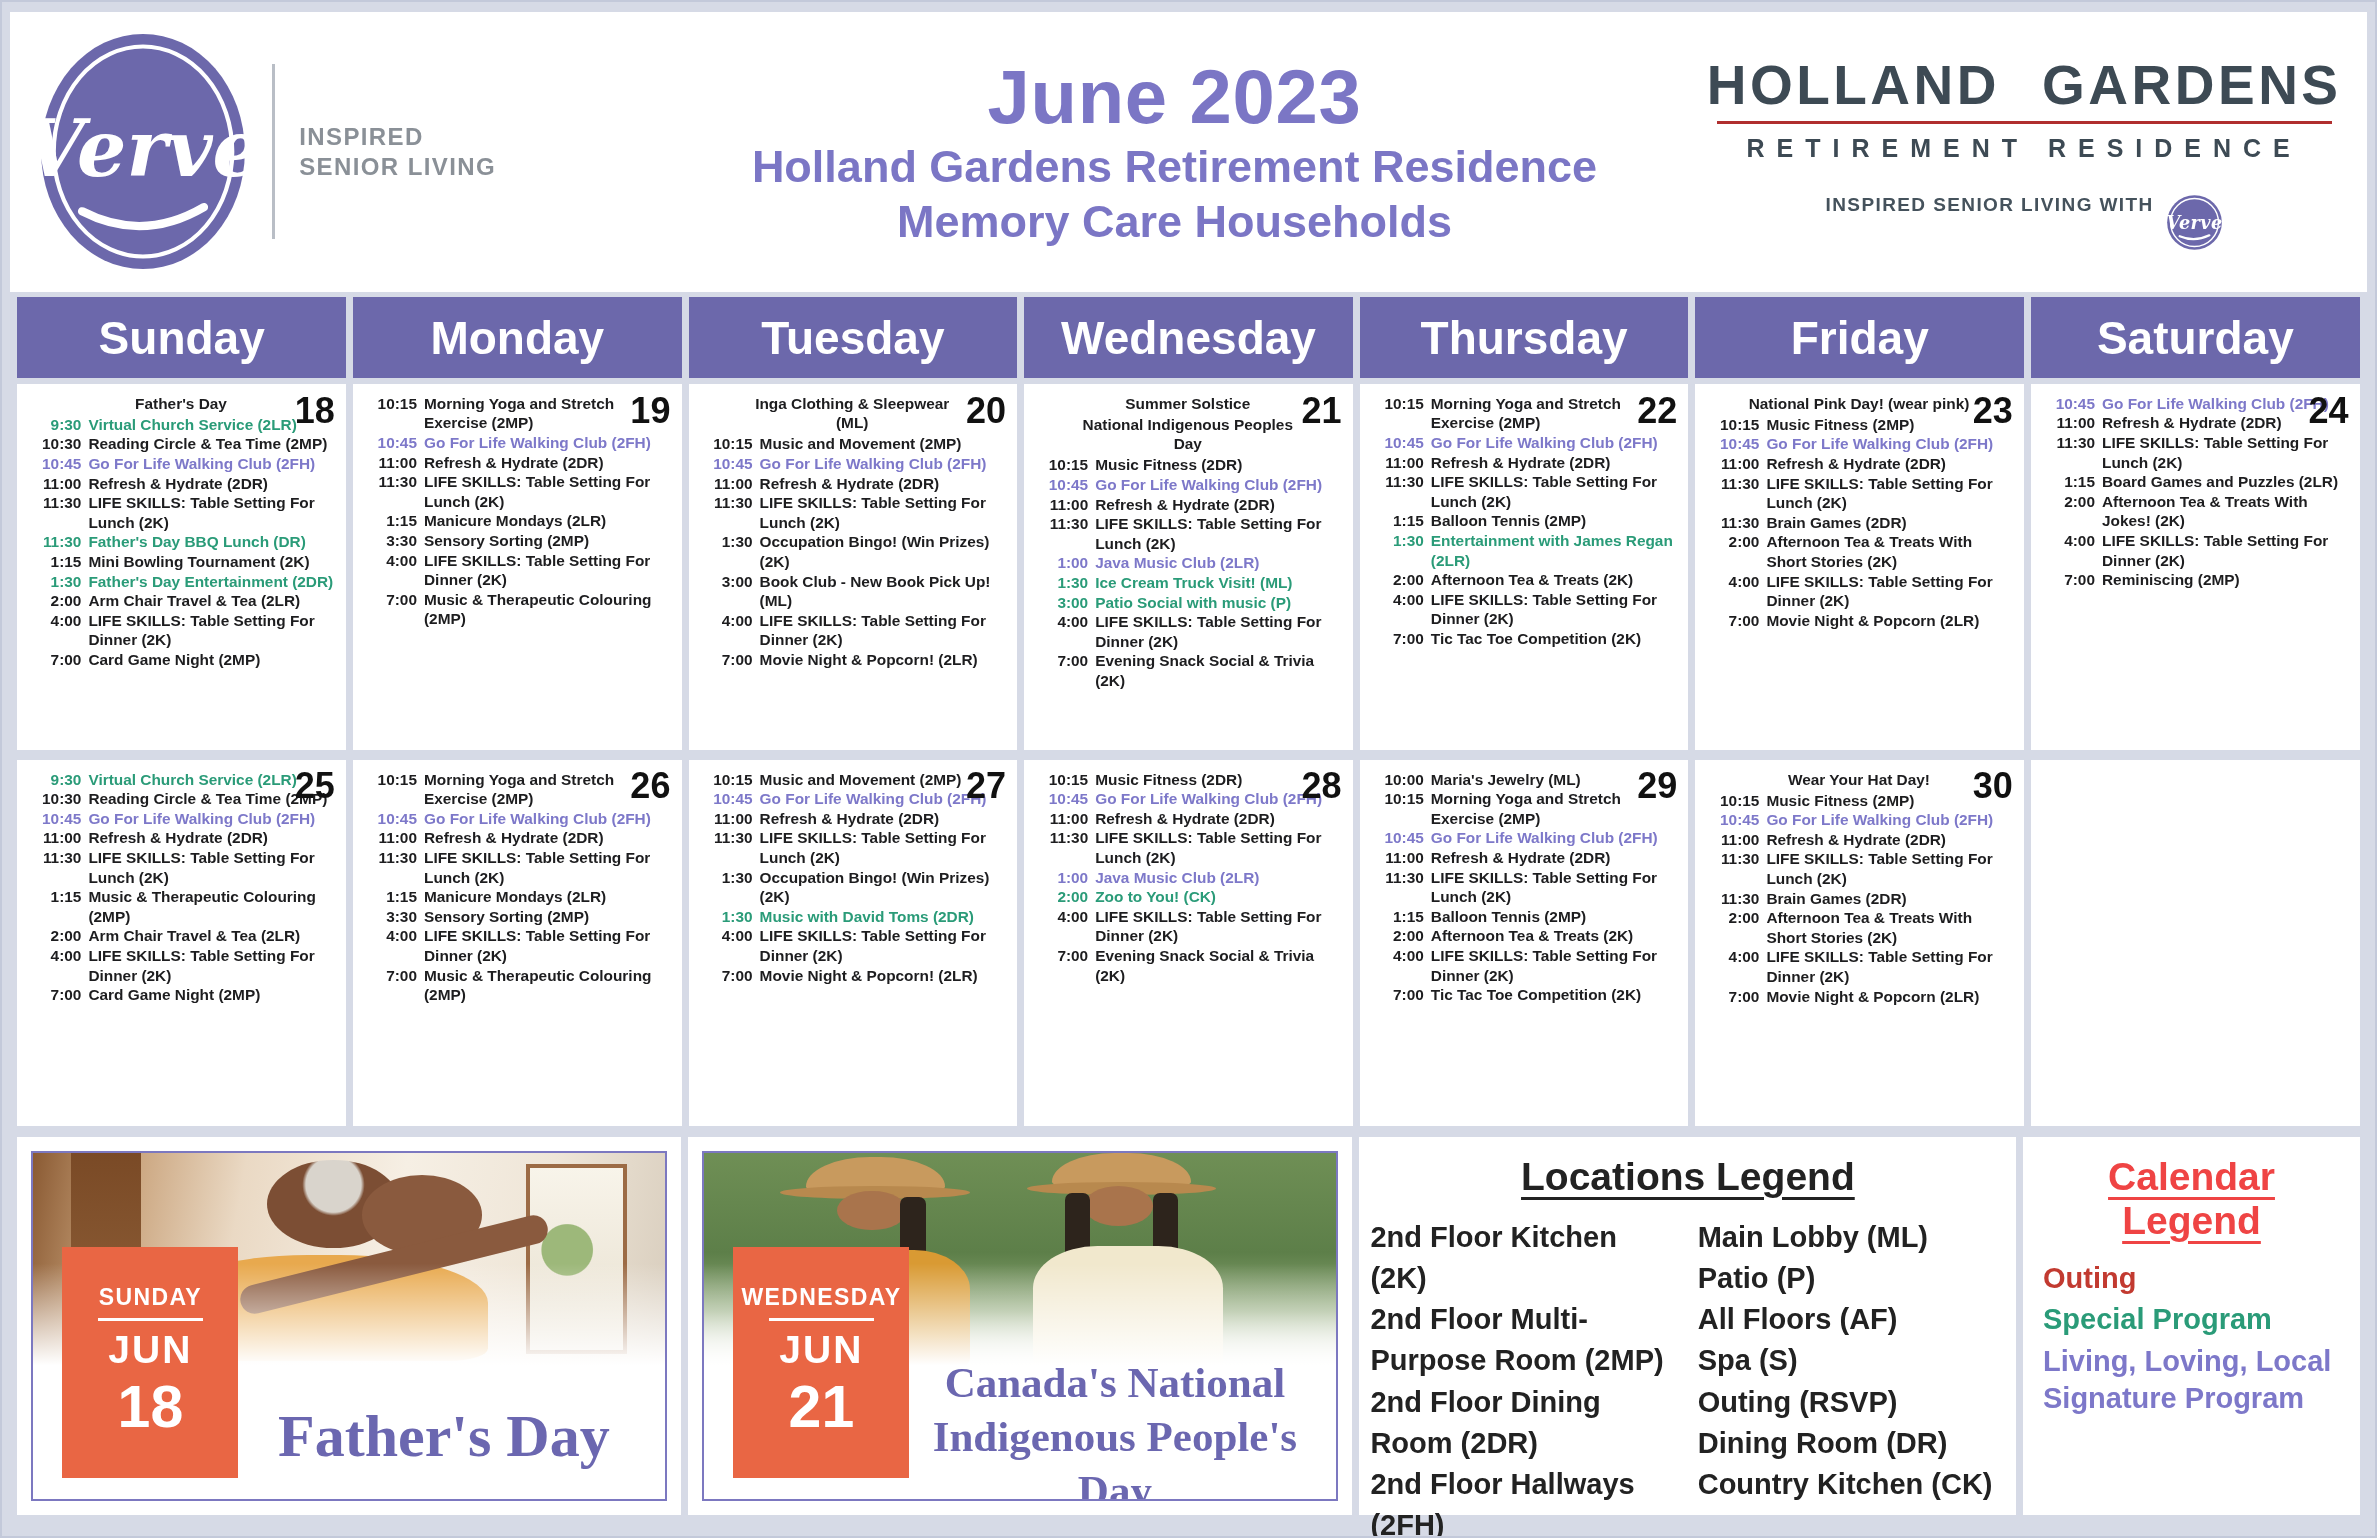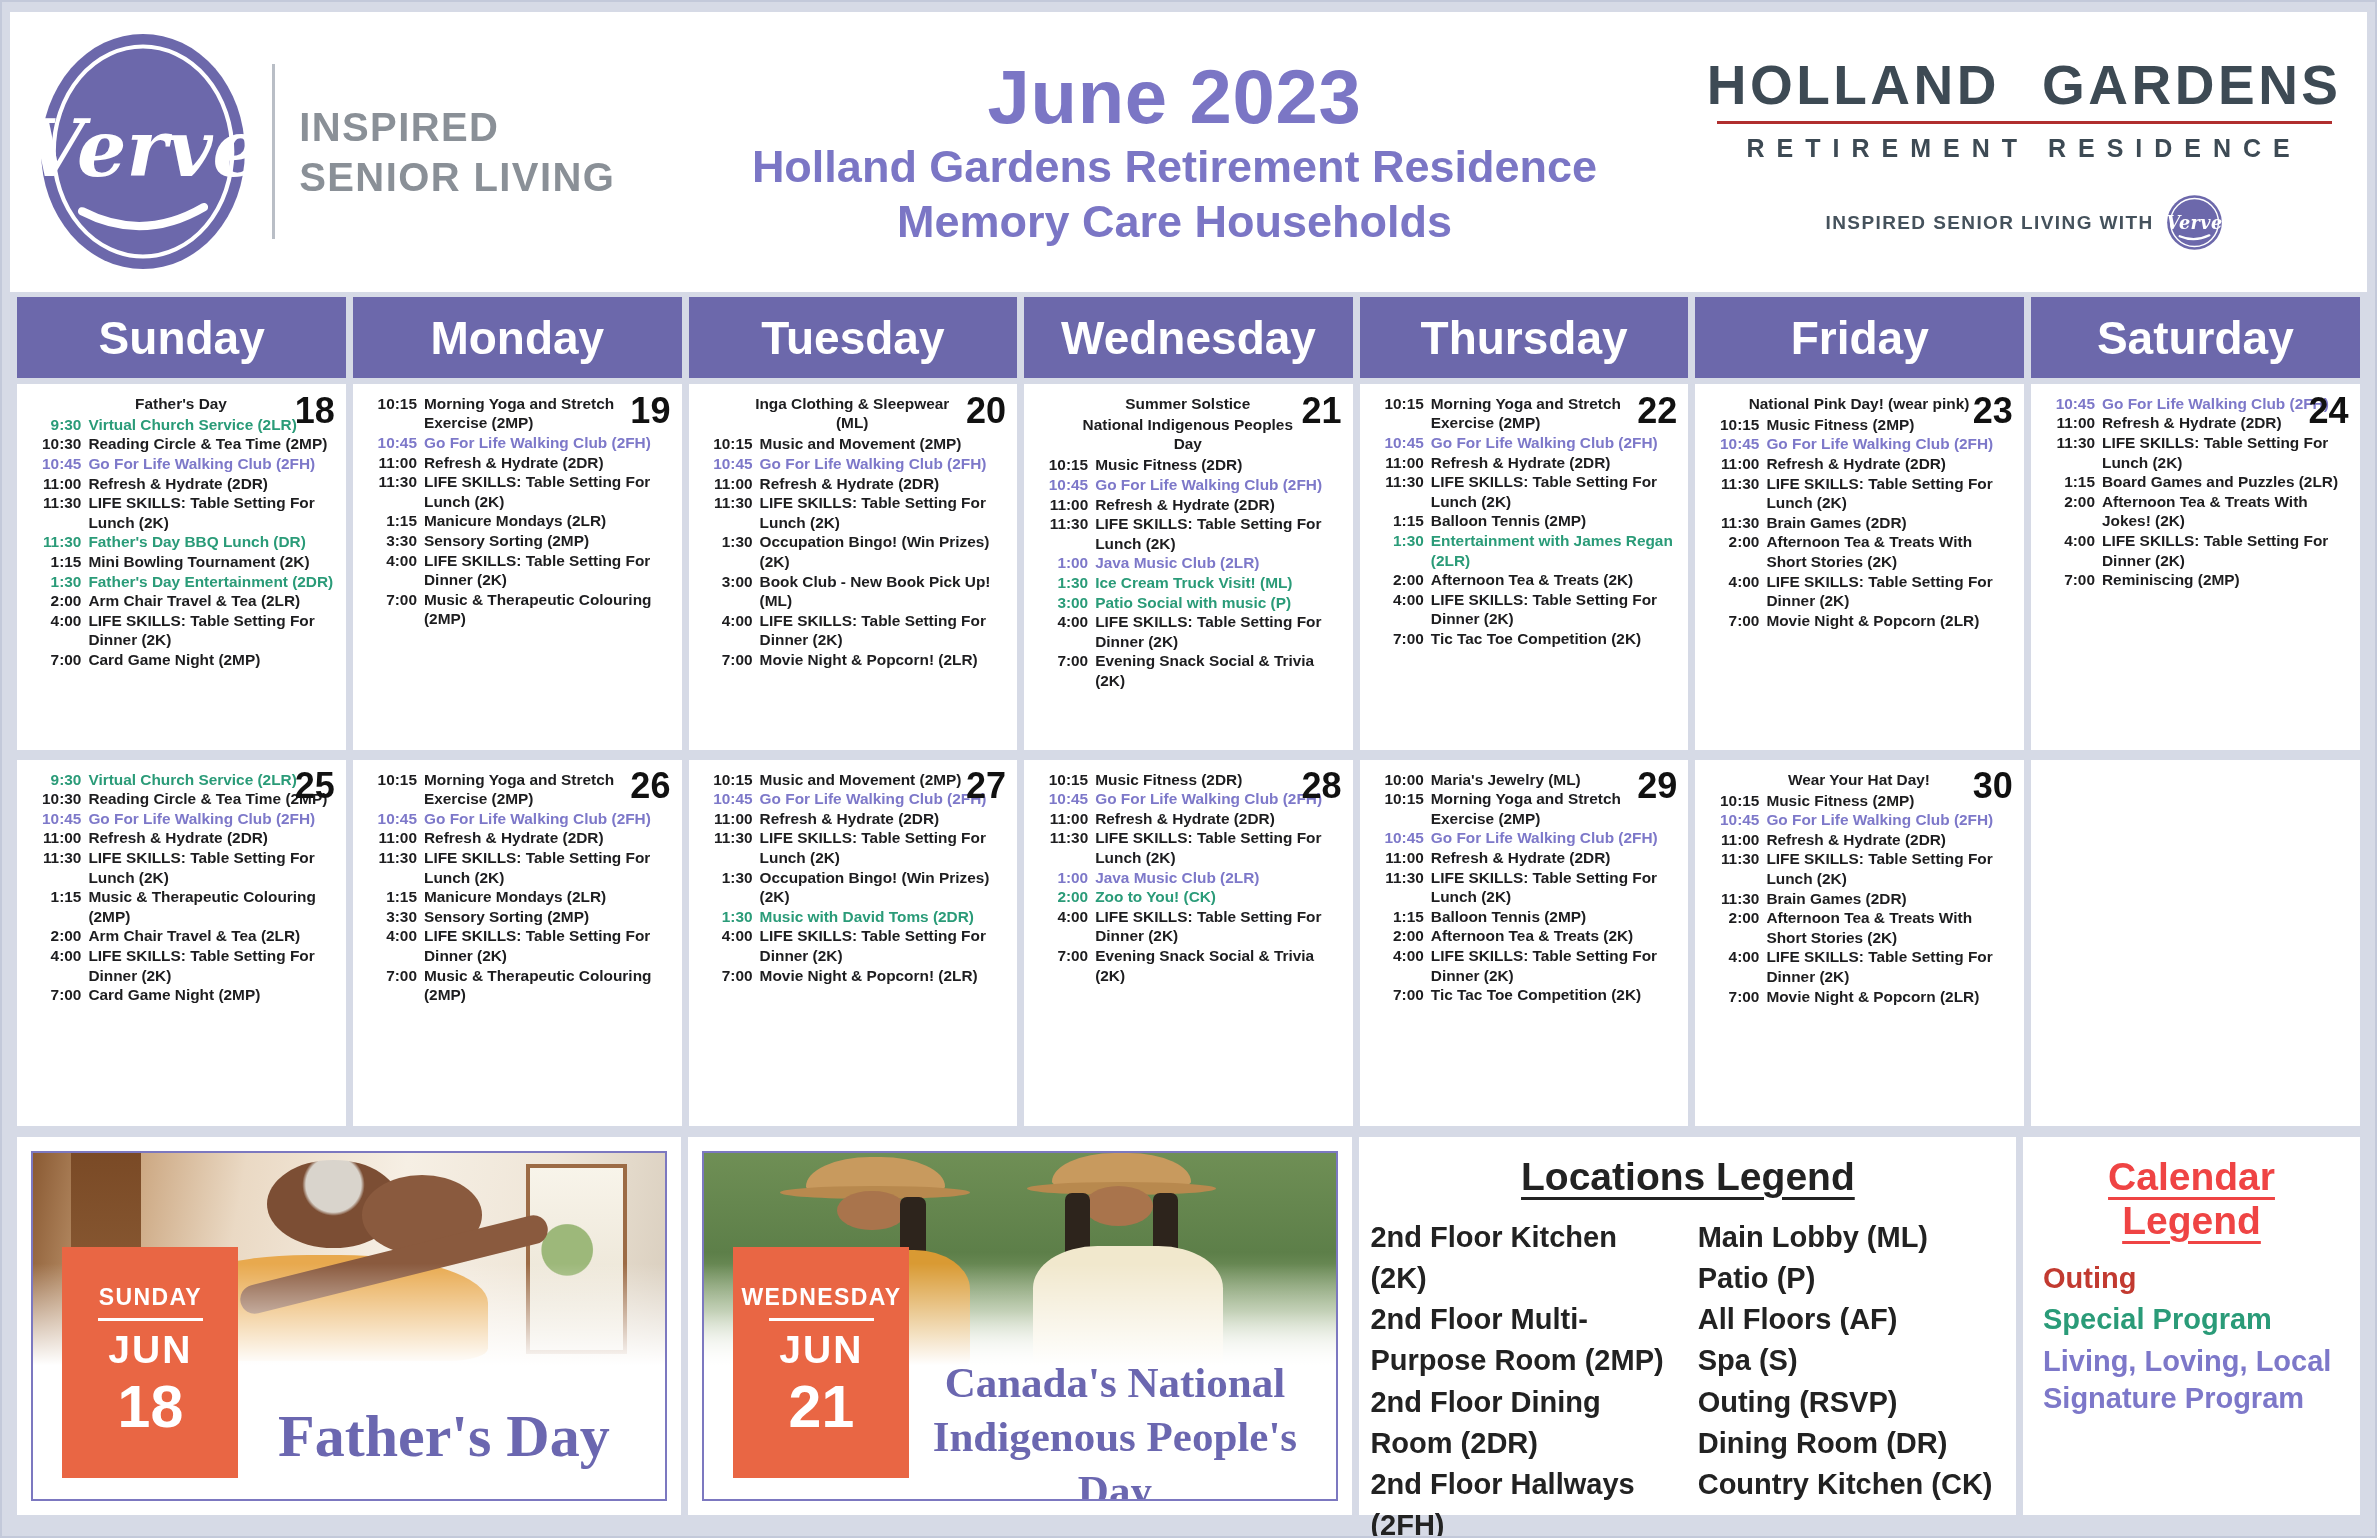--- a/index.html
+++ b/index.html
@@ -18,30 +18,30 @@
   *{margin:0;padding:0;box-sizing:border-box;}
   html,body{width:2377px;height:1538px;background:#c3c9da;font-family:"Liberation Sans",sans-serif;}
   .page{position:absolute;inset:0;border:2.8px solid #c3c9da;background:var(--page-bg);
         padding:9.8px 8.4px;display:flex;flex-direction:column;overflow:hidden;}
 
   
   .topbar{height:280px;background:#fff;display:flex;align-items:center;padding:0 28px;}
   .brand-left{display:flex;align-items:center;gap:24px;width:601px;flex:none;}
   .verve-oval{width:210px;height:245px;flex:none;}
   .brand-divider{width:2.8px;height:175px;background:#b9bec6;flex:none;}
-  .verve-tagline{color:#8a9097;font-weight:700;font-size:40px;letter-spacing:1.4px;line-height:1.25;}
+  .verve-tagline{color:#8a9097;font-weight:700;font-size:24px;letter-spacing:1.4px;line-height:1.25;}
   .title-block{flex:1;text-align:center;color:var(--title-purple);}
   .month-title{font-size:76px;font-weight:800;letter-spacing:0.7px;}
   .facility{font-size:45px;font-weight:800;line-height:1.22;}
   .brand-right{width:629px;flex:none;text-align:center;color:var(--logo-slate);}
   .hg-row{display:flex;align-items:flex-end;justify-content:center;gap:21px;font-size:55px;font-weight:800;letter-spacing:3.5px;}
   .hg-tulip{width:45px;height:64px;margin-bottom:-4.2px;}
   .hg-rule{height:3.5px;background:var(--tulip-red);margin:4.2px 7px 9.8px 7px;}
   .hg-sub{font-size:25px;font-weight:700;letter-spacing:12px;}
-  .hg-tag{margin-top:31px;display:flex;align-items:center;justify-content:center;gap:12px;
+  .hg-tag{margin-top:31px;display:flex;align-items:flex-start;justify-content:center;gap:12px;
           font-size:19px;font-weight:700;letter-spacing:1.4px;color:#45525c;}
   .mini-verve{width:57px;height:57px;flex:none;}
 
   
   .weekday-row{margin-top:5.6px;height:81px;display:grid;grid-template-columns:repeat(7,1fr);gap:0 7px;padding:0 7px;}
   .weekday-cell{background:var(--band-purple);color:#fff;font-size:46px;font-weight:800;
                 display:flex;align-items:center;justify-content:center;}
 
   
   .week-grid{margin-top:5.6px;height:366px;display:grid;grid-template-columns:repeat(7,1fr);gap:0 7px;padding:0 7px;}

